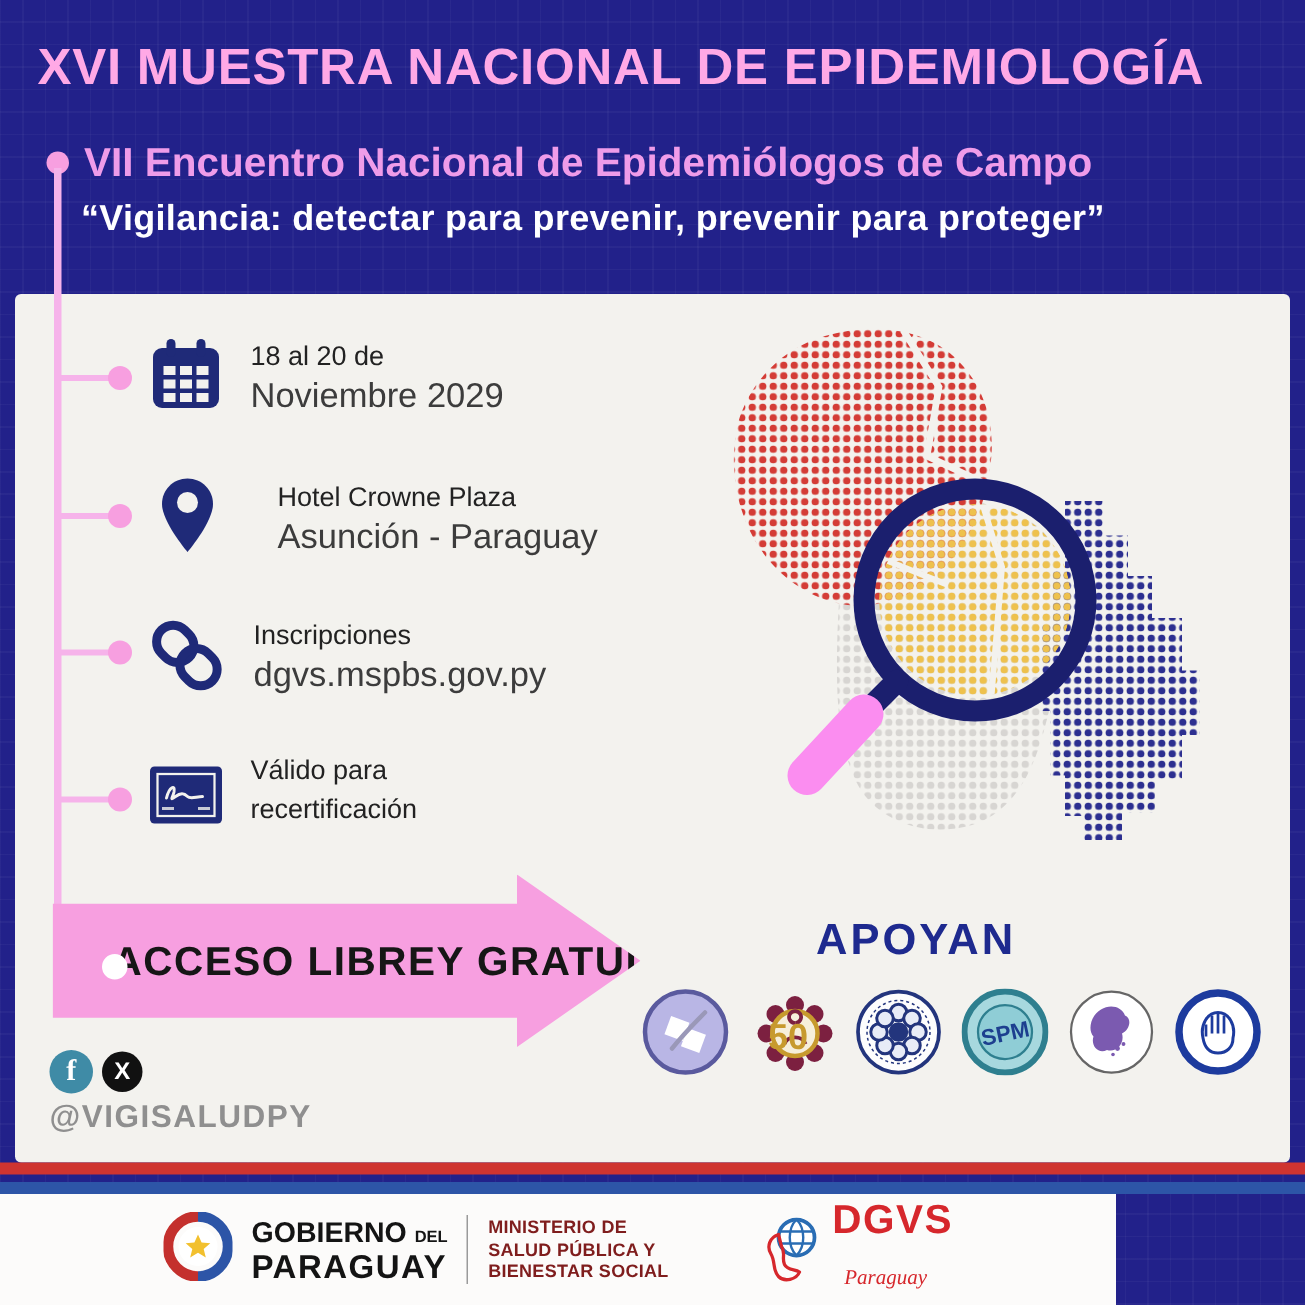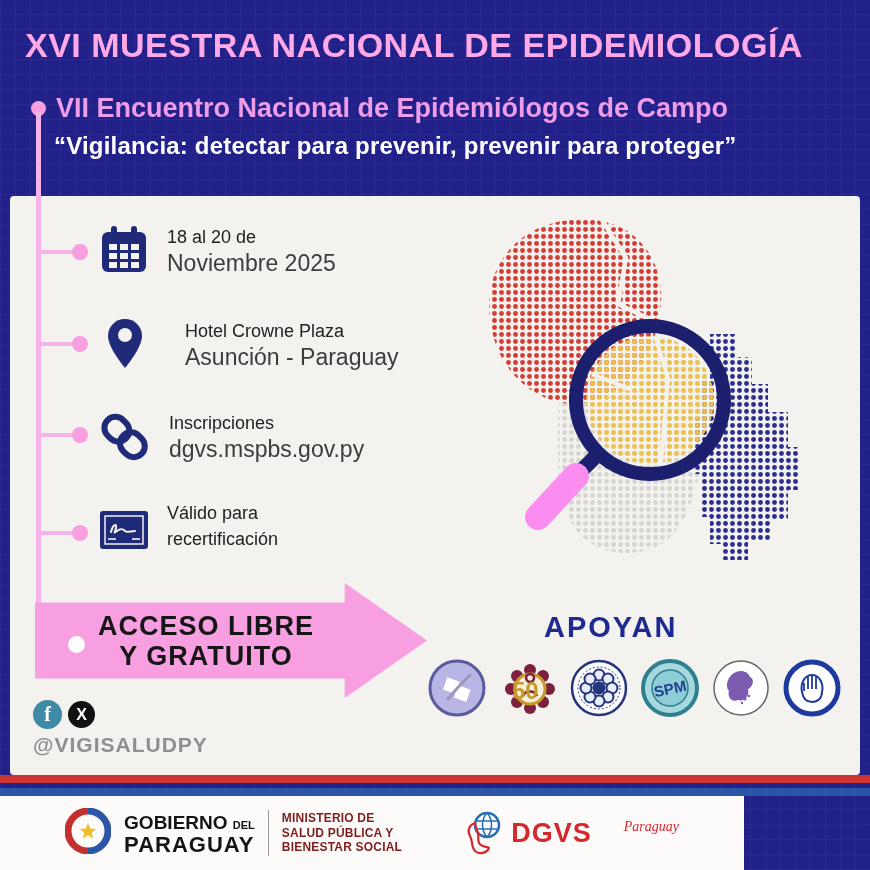--- a/index.html
+++ b/index.html
@@ -37,21 +37,21 @@
   
   .row{position:absolute;left:99px;display:flex;align-items:flex-start;gap:18px;}
   .row .icon{flex:0 0 auto;}
   .row .txt .l1{font-size:18px;font-weight:400;color:#222;line-height:26px;}
   .row .txt .l2{font-size:23px;font-weight:400;color:#3c3c3c;line-height:26px;}
   
   .arrow{
     position:absolute;left:35px;top:583px;width:392px;height:115px;z-index:2;
     background:var(--pink-arrow,#f79fe0);
     clip-path:polygon(0% 17%,79% 17%,79% 0%,100% 50%,79% 100%,79% 83%,0% 83%);
-    display:flex;flex-direction:column;justify-content:center;align-items:center;
+    display:flex;justify-content:space-between;align-items:center;
     padding-right:90px;padding-left:40px;
   }
   .arrow .a1,.arrow .a2{font-size:27px;font-weight:900;color:#161616;letter-spacing:1px;line-height:30px;white-space:nowrap;}
   
   .social{position:absolute;left:33px;top:700px;z-index:3;}
   .soc-icons{display:flex;gap:6px;align-items:center;}
   .fb{width:29px;height:29px;border-radius:50%;background:var(--fb-teal,#3f8ba6);color:#fff;font-weight:700;font-size:20px;display:flex;align-items:center;justify-content:center;font-family:"Liberation Serif",serif;}
   .xi{width:27px;height:27px;border-radius:50%;background:#111;color:#fff;font-weight:900;font-size:16px;display:flex;align-items:center;justify-content:center;}
   .handle{margin-top:4px;font-size:21px;color:var(--text-gray,#8f8f8f);letter-spacing:1px;font-weight:bold;}
   
@@ -64,21 +64,21 @@
   .stripe-red{position:absolute;left:0;top:775px;width:870px;height:8px;background:var(--stripe-red,#cf3430);}
   .stripe-blue{position:absolute;left:0;top:788px;width:870px;height:8px;background:var(--stripe-blue,#2d55a7);}
   .footer{position:absolute;left:0;top:796px;width:744px;height:74px;background:#fcfbfa;display:flex;align-items:center;justify-content:center;gap:13px;}
   .gov-text{font-family:"Liberation Serif",serif;color:#141414;line-height:19px;white-space:nowrap;}
   .gov-text .g1{font-size:19px;font-weight:700;}
   .gov-text .g1 small{font-size:11px;font-weight:700;}
   .gov-text .g2{font-size:22px;font-weight:700;letter-spacing:1px;}
   .fdivider{width:1px;height:46px;background:#9a9a9a;}
   .ministry{font-family:"Liberation Serif",serif;font-size:12px;font-weight:700;color:#7f1d1d;line-height:14.5px;letter-spacing:.2px;white-space:nowrap;}
   .dgvs{display:flex;align-items:center;gap:6px;margin-left:46px;}
-  .dgvs-text{display:flex;flex-direction:row;line-height:22px;gap:24px;}
+  .dgvs-text{display:flex;flex-direction:column;line-height:22px;gap:24px;}
   .dgvs-name{font-size:27px;font-weight:900;color:var(--dgvs-red,#d6272c);letter-spacing:1px;}
   .dgvs-script{font-family:"Liberation Serif",serif;font-style:italic;font-size:14px;color:var(--dgvs-red,#d6272c);margin-top:-6px;margin-left:8px;}
 </style>
 </head>
 <body>
 
 <div class="poster">
 
   <div class="title">XVI MUESTRA NACIONAL DE EPIDEMIOLOGÍA</div>
   <div class="subtitle">VII Encuentro Nacional de Epidemiólogos de Campo</div>
@@ -112,21 +112,21 @@
             <rect x="21" y="29" width="8" height="6"></rect>
             <rect x="32" y="29" width="8" height="6"></rect>
           <rect x="10" y="38" width="8" height="6"></rect>
             <rect x="21" y="38" width="8" height="6"></rect>
             <rect x="32" y="38" width="8" height="6"></rect>
         </g>
       </svg>
     </span>
     <span class="txt">
       <div class="l1">18 al 20 de</div>
-      <div class="l2">Noviembre 2025</div>
+      <div class="l2">Noviembre 2029</div>
     </span>
   </div>
 
   <div class="row" style="top:318px">
     <span class="icon" style="margin-left:8px">
       <svg width="36" height="52" viewBox="0 0 36 52">
         <path d="M18,1 C27.5,1 35,8.5 35,18 C35,30 18,50 18,50 C18,50 1,30 1,18 C1,8.5 8.5,1 18,1 Z" fill="#1f2a78"></path>
         <circle cx="18" cy="17" r="7" fill="#f3f2ee"></circle>
       </svg>
     </span>

